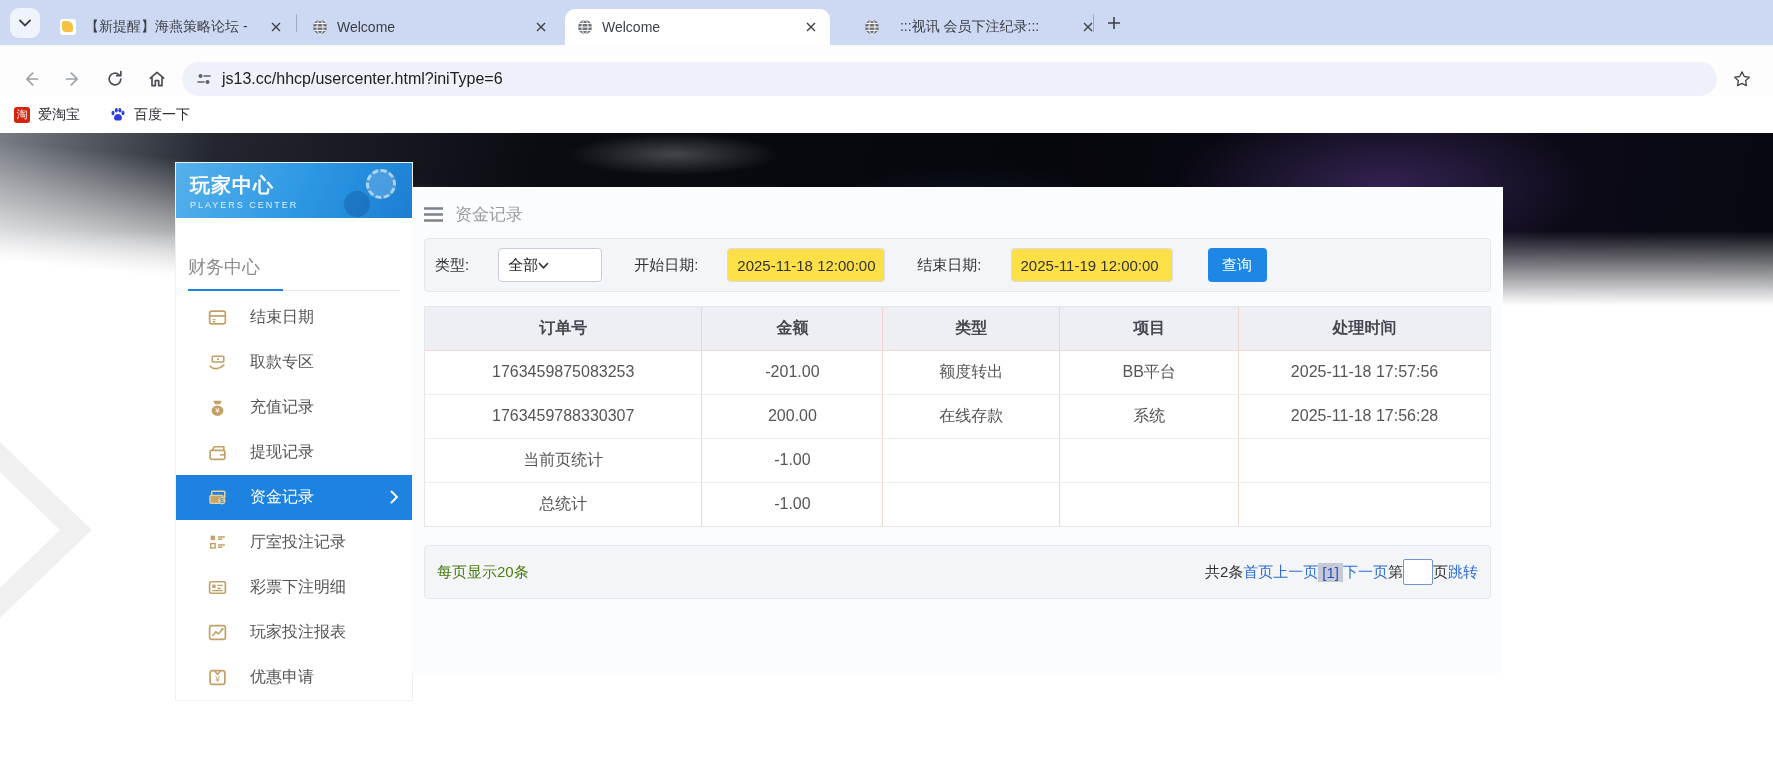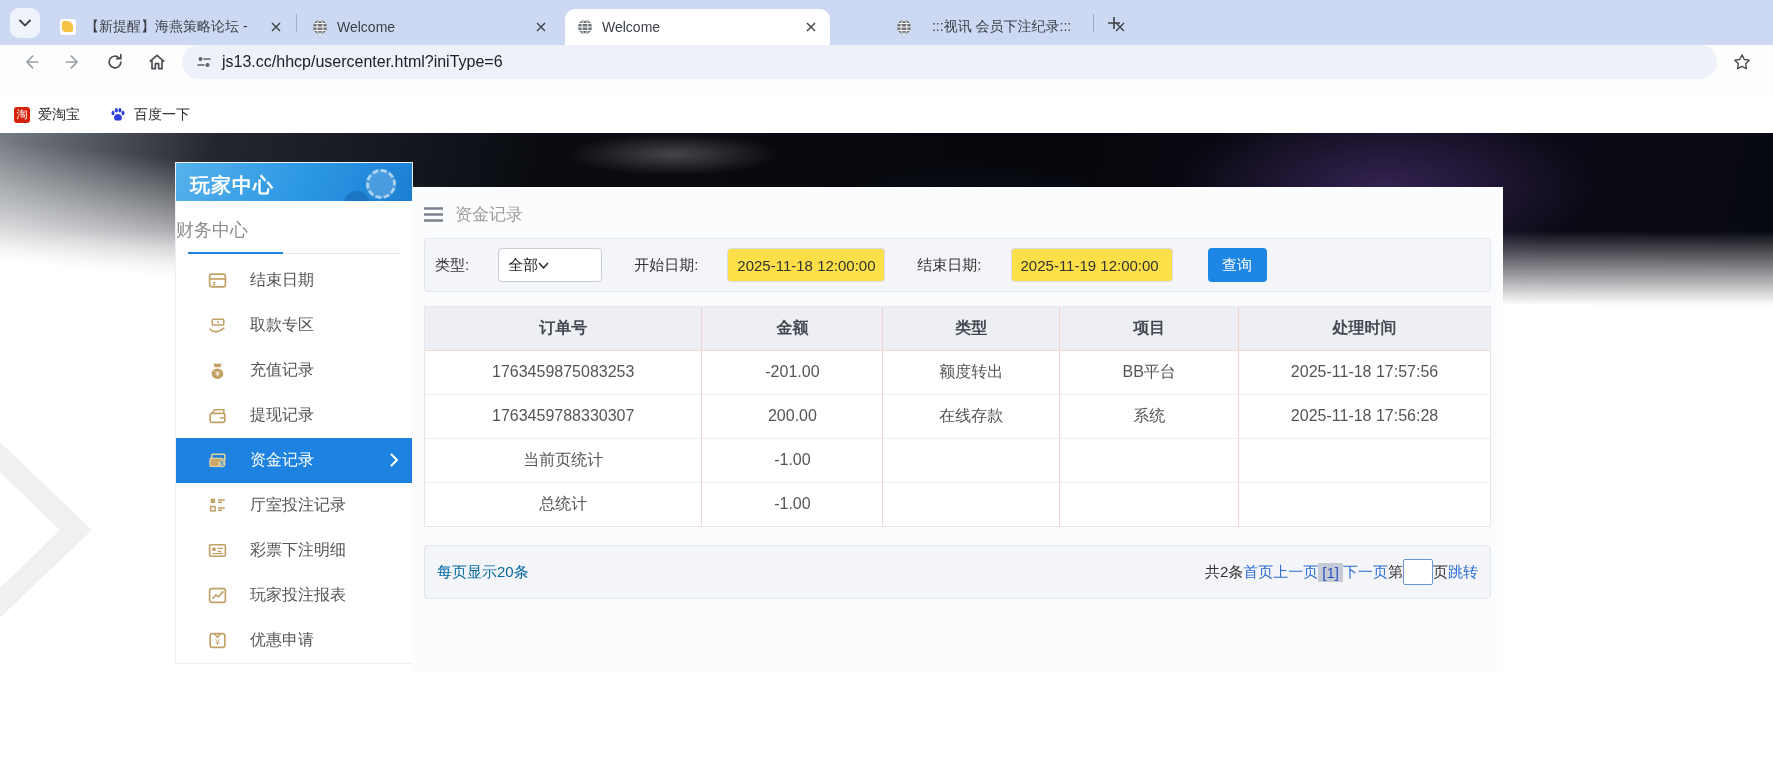--- a/index.html
+++ b/index.html
@@ -8,30 +8,30 @@
 
   
   .tabstrip { position:absolute; left:0; top:0; width:100%; height:45px; background:#cdd9f2; display:flex; align-items:flex-end; }
   .tab-search-btn { position:absolute; left:10px; top:8px; width:30px; height:30px; border-radius:9px; background:#eff3fc; display:flex; align-items:center; justify-content:center; cursor:pointer; }
   .tab { position:relative; height:36px; display:flex; align-items:center; padding:0 10px 0 12px; gap:9px; color:#3b3f47; font-size:14px; cursor:pointer; }
   .tab.active { background:#fff; border-radius:10px 10px 0 0; }
   .tab-title { white-space:nowrap; overflow:hidden; max-width:170px; }
   .tab.t0 { position:absolute; left:48px;  width:247px; }
   .tab.t1 { position:absolute; left:300px; width:260px; }
   .tab.t2 { position:absolute; left:565px; width:265px; }
-  .tab.t3 { position:absolute; left:884px; width:255px;gap:20px; }
+  .tab.t3 { position:absolute; left:852px; width:255px;gap:20px; }
   .tab .sp { flex:1; }
   .tab-close { width:18px; height:18px; border-radius:50%; display:flex; align-items:center; justify-content:center; flex:none; }
   .tab-divider { position:absolute; top:14px; width:1px; height:18px; background:#9fadcc; }
   .fav-tile { width:16px; height:16px; background:#fff; border-radius:3px; position:relative; flex:none; }
   .fav-tile .blob { position:absolute; left:2px; top:2px; width:11px; height:11px; background:#f7c243; border-radius:2px 6px 2px 4px; }
   .newtab-btn { position:absolute; left:1100px; top:9px; width:28px; height:28px; border-radius:6px; display:flex; align-items:center; justify-content:center; cursor:pointer; }
 
   
-  .toolbar { position:absolute; left:0; top:45px; width:100%; height:51px; background:#fdfdfe; display:flex; align-items:flex-start; padding:0 14px; gap:8px; }
+  .toolbar { position:absolute; left:0; top:45px; width:100%; height:51px; background:#fdfdfe; display:flex; align-items:flex-end; padding:0 14px; gap:8px; }
   .nav-btn { width:34px; height:34px; border-radius:50%; display:flex; align-items:center; justify-content:center; flex:none; cursor:pointer; }
   .omnibox { flex:1; height:34px; background:#eef1f9; border-radius:17px; display:flex; align-items:center; padding:0 14px; gap:10px; cursor:text; }
   .omnibox .url { font-size:16px; color:#202124; }
   .star-btn { width:34px; height:34px; display:flex; align-items:center; justify-content:center; cursor:pointer; }
 
   
   .bookmarks { position:absolute; left:0; top:96px; width:100%; height:37px; background:#fff; display:flex; align-items:center; padding:0 14px; gap:30px; }
   .bm { display:flex; align-items:center; gap:8px; font-size:14px; color:#2f3135; cursor:pointer; }
   .bm-taobao { width:16px; height:16px; background:#d6210b; border-radius:3px; color:#fff; font-size:11px; display:flex; align-items:center; justify-content:center; }
 
@@ -44,26 +44,26 @@
       radial-gradient(ellipse 150px 30px at 38% 12%, rgba(205,205,210,.30), rgba(0,0,0,0) 70%),
       radial-gradient(ellipse 300px 120px at 78% 30%, rgba(90,60,140,.50), rgba(0,0,0,0) 70%),
       radial-gradient(ellipse 260px 110px at 55% 60%, rgba(40,70,120,.30), rgba(0,0,0,0) 70%),
       linear-gradient(100deg, #787d84 0%, #23262e 12%, #0a0c12 30%, #06070c 58%, #0d0a18 82%, #070910 100%);
   }
   .watermark { position:absolute; left:-18px; top:292px; width:0; height:0; border-top:105px solid transparent; border-bottom:105px solid transparent; border-left:110px solid #f0f0f0; }
   .watermark-inner { position:absolute; left:-18px; top:322px; width:0; height:0; border-top:75px solid transparent; border-bottom:75px solid transparent; border-left:78px solid #ffffff; }
 
   
   .sidebar { position:absolute; left:176px; top:30px; width:236px; background:#fff; box-shadow:0 0 0 1px #eef0f3; }
-  .sb-header { height:38px; background:linear-gradient(115deg, #56b1ec 0%, #2b97e4 55%, #1c7ed2 100%); padding:9px 0 0 14px; position:relative; overflow:hidden; }
+  .sb-header { height:55px; background:linear-gradient(115deg, #56b1ec 0%, #2b97e4 55%, #1c7ed2 100%); padding:9px 0 0 14px; position:relative; overflow:hidden; }
   .sb-title { color:#fff; font-size:20px; font-weight:bold; letter-spacing:1px; }
   .sb-sub { color:#dff0fc; font-size:9px; letter-spacing:2px; margin-top:1px; }
   .sb-chip { position:absolute; right:16px; top:6px; width:30px; height:30px; border-radius:50%; border:3px dashed rgba(255,255,255,.55); background:rgba(255,255,255,.18); }
   .sb-chip2 { position:absolute; right:42px; top:28px; width:26px; height:26px; border-radius:50%; background:rgba(10,70,140,.30); }
-  .sb-section { position:relative; padding:17px 0 12px; color:#8c8c8c; font-size:18px; }
+  .sb-section { position:relative; padding:17px 12px 12px; color:#8c8c8c; font-size:18px;margin-top:20px; }
   .sb-section .grayline { position:absolute; left:12px; right:12px; bottom:0; height:1px; background:#e7e7e7; }
   .sb-section .blueline { position:absolute; left:12px; bottom:0; width:95px; height:2px; background:#1e83e0; }
   .sb-menu { list-style:none; padding-top:4px; }
   .sb-item { height:45px; display:flex; align-items:center; padding-left:30px; gap:22px; font-size:16px; color:#555; cursor:pointer; position:relative; }
   .sb-item .mi { width:22px; height:22px; flex:none; display:flex; align-items:center; justify-content:center; }
   .sb-item.active { background:#1e83e0; color:#fff; }
   .sb-item .chev { position:absolute; right:13px; top:15px; }
 
   
   .main { position:absolute; left:412px; top:54px; width:1091px; height:486px; background:#fbfcfe; padding:10px 12px 0; }
@@ -78,21 +78,21 @@
 
   .tablewrap { margin-top:14px; border:1px solid #e7e7e7; border-radius:0; overflow:hidden; background:#fff; }
   table { width:100%; border-collapse:collapse; table-layout:fixed; }
   col.c0{width:26%} col.c1{width:17%} col.c2{width:16.6%} col.c3{width:16.8%} col.c4{width:23.6%}
   th { height:43px; background:#edeff4; font-size:16px; color:#45484e; font-weight:bold; border-right:1px solid #f2d2ce; border-bottom:1px solid #f0d8d5; }
   td { height:44px; text-align:center; font-size:16px; color:#555; border-right:1px solid #f2d2ce; border-bottom:1px solid #ededed; background:#fff; }
   th:last-child, td:last-child { border-right:none; }
   tr:last-child td { border-bottom:none; }
 
   .pagerbox { margin-top:18px; height:54px; background:#f3f5f8; border:1px solid #e4e7ed; border-radius:4px; display:flex; align-items:center; justify-content:space-between; padding:0 12px; }
-  .pp-left { font-size:15px; color:#0369a1; }
+  .pp-left { font-size:15px; color:#4d7c0f; }
   .pp-right { display:flex; align-items:center; font-size:15px; }
   .pp-total { color:#333; }
   .pp-link { color:#2b6cd4; cursor:pointer; }
   .pp-cur { background:#c5cbd6; color:#2b4fc0; padding:1px 4px; cursor:default; }
   .pp-dark { color:#333; }
   .pp-jump { width:30px; height:26px; border:1px solid #6f95d6; border-radius:2px; background:#fff; font-size:14px; text-align:center; }
 
   svg { display:block; }
 </style>
 </head>

